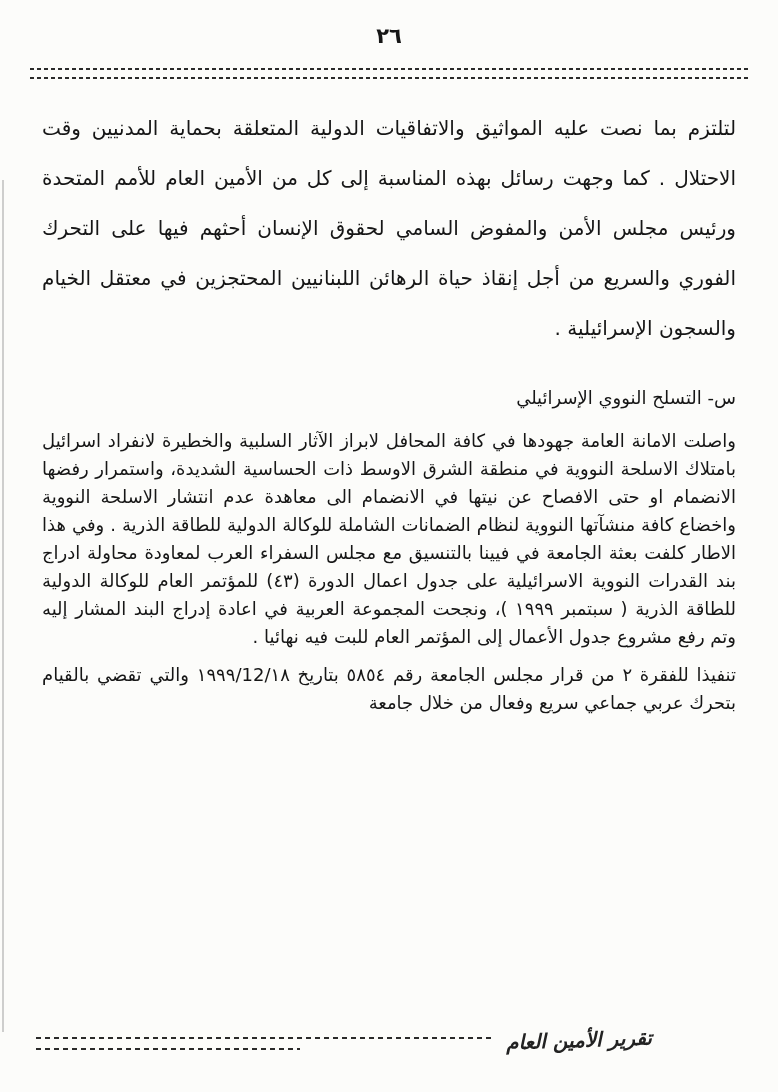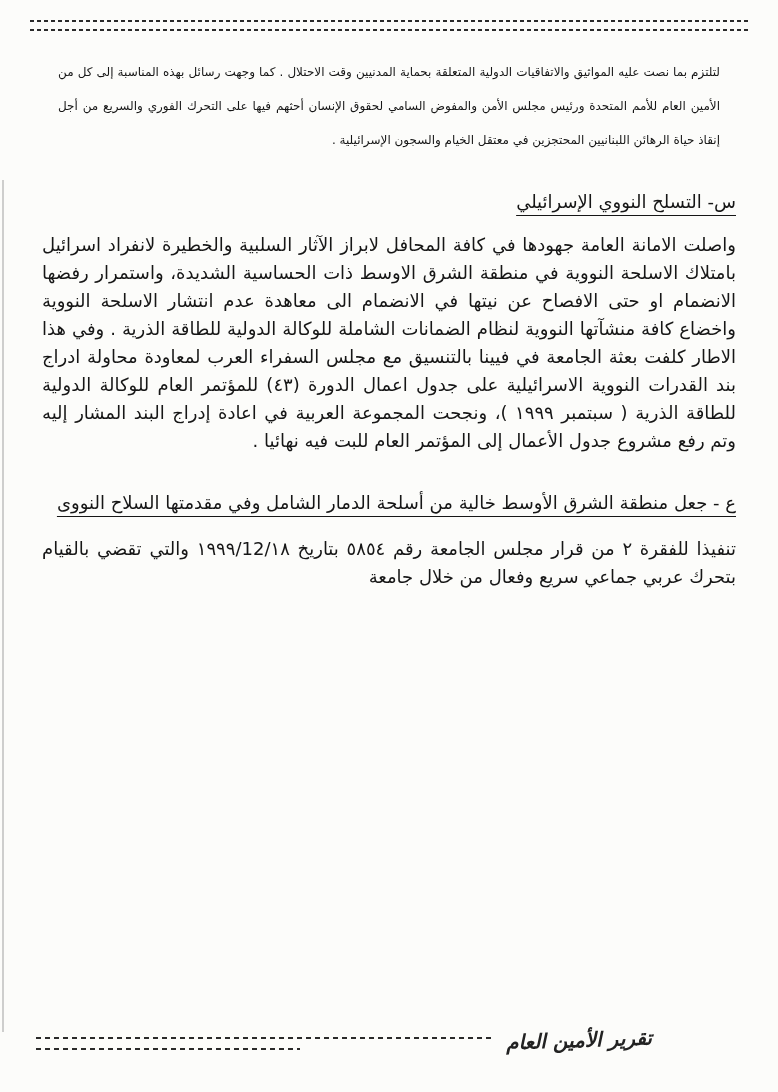--- a/index.html
+++ b/index.html
@@ -38,33 +38,32 @@
     background: repeating-linear-gradient(to right, #2a2a2a 0 4px, transparent 4px 7px);
   }
   .rule-top-1 { margin-top: 20px; }
   .rule-top-2 { margin-top: 7px; }
 
   .content {
     direction: rtl;
     padding: 0 42px 0 42px;
   }
   .para {
-    margin: 16px;
-    font-size: 12px;
-    line-height: 34px;
+    margin: 0;
+    font-size: 20px;
+    line-height: 50px;
     text-align: justify;
   }
   .intro { margin-top: 24px; }
 
   .section-heading {
     margin: 0;
     font-size: 18px;
     line-height: 38px;
     font-weight: normal;
-    text-decoration: underline;
     text-underline-offset: 7px;
     text-decoration-thickness: 1.2px;
   }
   .heading-s { margin-top: 26px; }
   .heading-ain {
     margin-top: 26px;
     text-align: justify;
     line-height: 44px;
   }
 
@@ -123,35 +122,35 @@
     white-space: nowrap;
   }
 </style>
 </head>
 <body>
 
 <div class="page">
 
   <div class="scan-edge"></div>
 
+  <div class="page-number">٢٦</div>
 
   <div class="rule rule-top-1"></div>
   <div class="rule rule-top-2"></div>
 
   <div class="content">
 
     <p class="para intro">لتلتزم بما نصت عليه المواثيق والاتفاقيات الدولية المتعلقة بحماية المدنيين وقت الاحتلال . كما وجهت رسائل بهذه المناسبة إلى كل من الأمين العام للأمم المتحدة ورئيس مجلس الأمن والمفوض السامي لحقوق الإنسان أحثهم فيها على التحرك الفوري والسريع من أجل إنقاذ حياة الرهائن اللبنانيين المحتجزين في معتقل الخيام والسجون الإسرائيلية .</p>
 
     <h3 class="section-heading heading-s">س- التسلح النووي الإسرائيلي</h3>
 
     <div class="numbered-item">
       <p class="item-body">واصلت الامانة العامة جهودها في كافة المحافل لابراز الآثار السلبية والخطيرة لانفراد اسرائيل بامتلاك الاسلحة النووية في منطقة الشرق الاوسط ذات الحساسية الشديدة، واستمرار رفضها الانضمام او حتى الافصاح عن نيتها في الانضمام الى معاهدة عدم انتشار الاسلحة النووية واخضاع كافة منشآتها النووية لنظام الضمانات الشاملة للوكالة الدولية للطاقة الذرية . وفي هذا الاطار كلفت بعثة الجامعة في فيينا بالتنسيق مع مجلس السفراء العرب لمعاودة محاولة ادراج بند القدرات النووية الاسرائيلية على جدول اعمال الدورة (٤٣) للمؤتمر العام للوكالة الدولية للطاقة الذرية ( سبتمبر ١٩٩٩ )، ونجحت المجموعة العربية في اعادة إدراج البند المشار إليه وتم رفع مشروع جدول الأعمال إلى المؤتمر العام للبت فيه نهائيا .</p>
     </div>
 
-    <h3 class="section-heading heading-ain">ع - جعل منطقة الشرق الأوسط خالية من أسلحة الدمار الشامل وفي مقدمتها السلاح النووى</h3>
 
     <div class="numbered-item">
       <p class="item-body">تنفيذا للفقرة ٢ من قرار مجلس الجامعة رقم ٥٨٥٤ بتاريخ ١٩٩٩/12/١٨ والتي تقضي بالقيام بتحرك عربي جماعي سريع وفعال من خلال جامعة</p>
     </div>
 
   </div>
 
   <div class="footer">
     <div class="footer-rules">
       <div class="footer-rule-main"></div>

